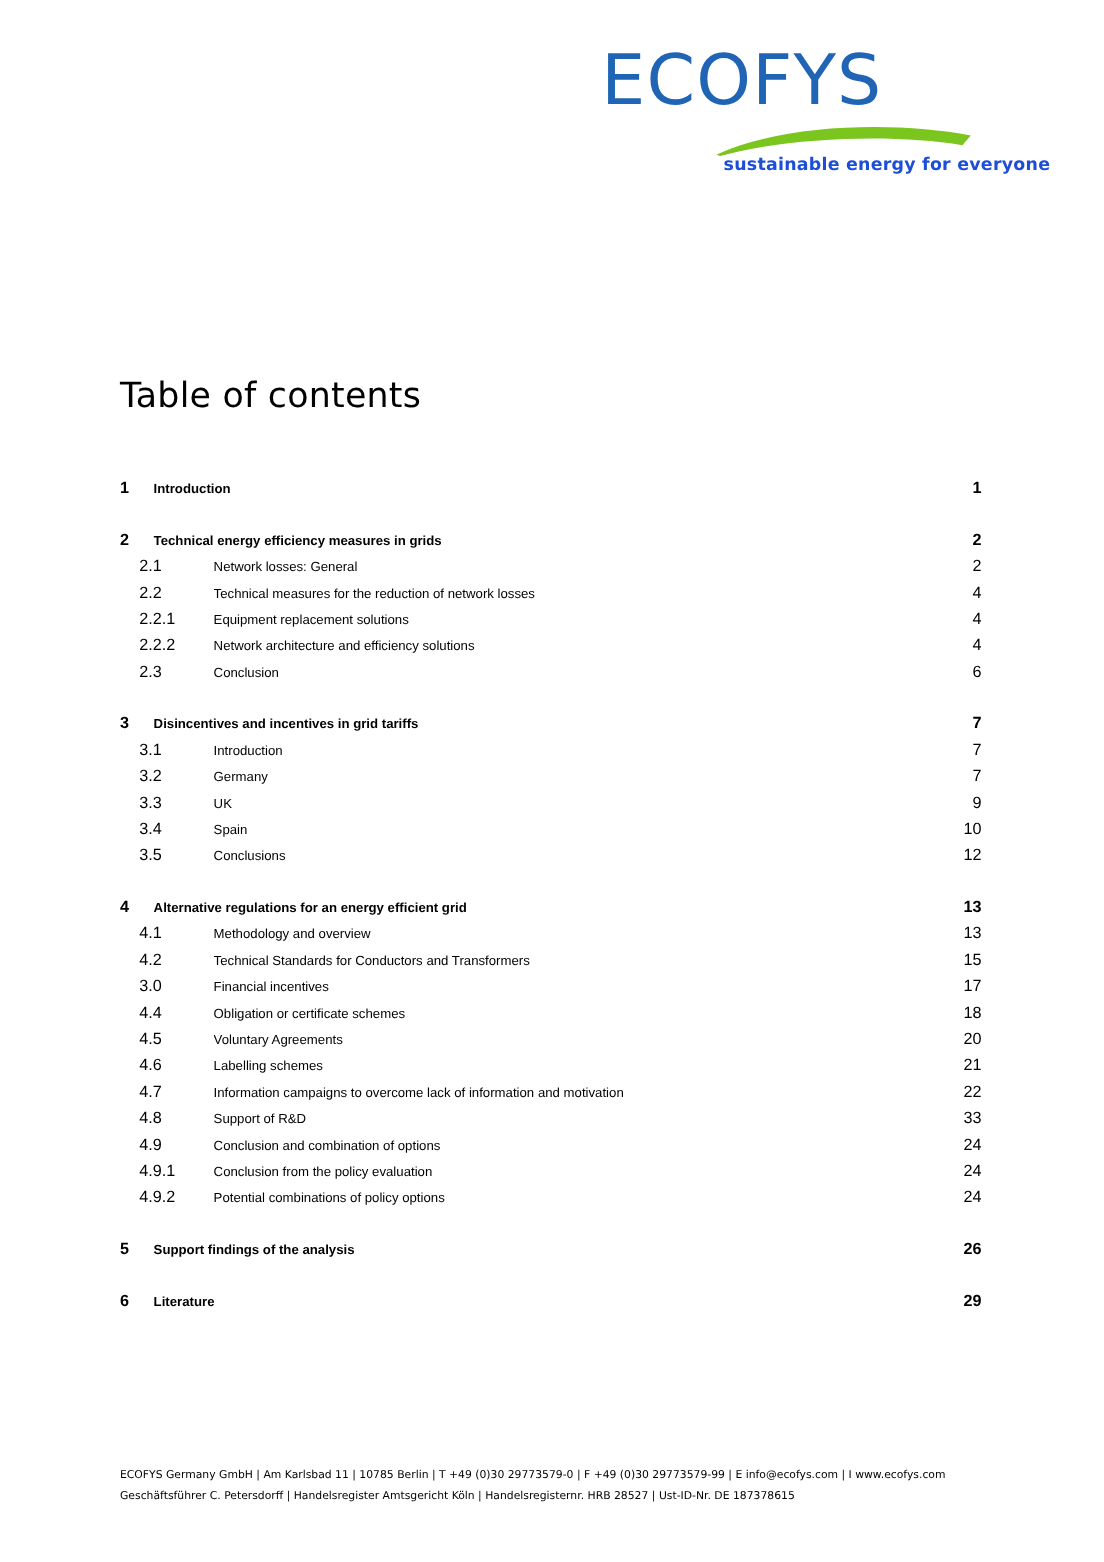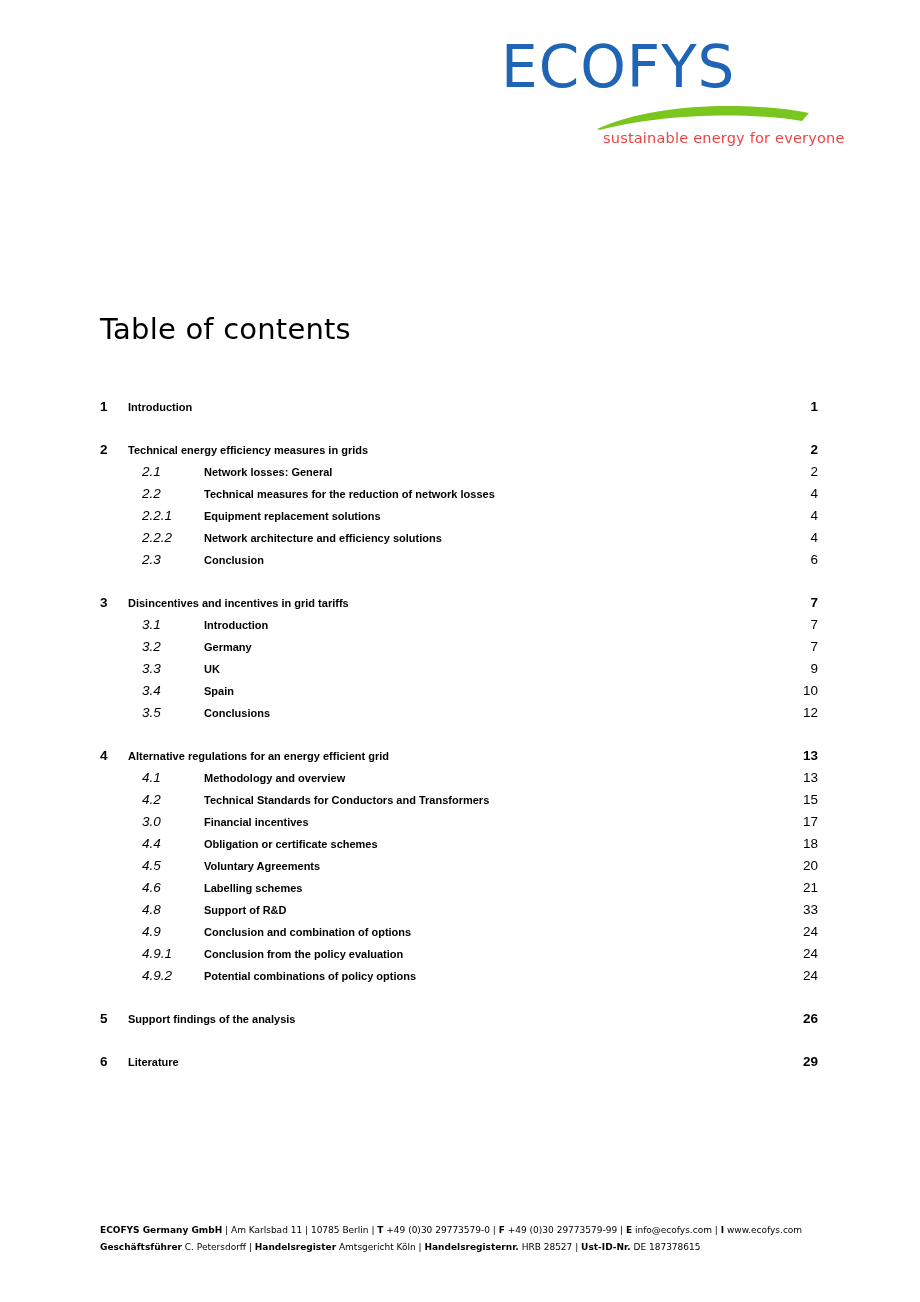--- a/index.html
+++ b/index.html
@@ -43,23 +43,23 @@
     top: 66px;
     width: 215px;
     height: 26px;
   }
   .logo-tagline {
     position: absolute;
     left: 118px;
     top: 92px;
     font-family: "DejaVu Sans", sans-serif;
     font-size: 14.5px;
-    font-weight: 400;
+    font-weight: 700;
     letter-spacing: 0.2px;
-    color: #ef4444;
+    color: #1d4ed8;
     white-space: nowrap;
   }
 
   
   .page-title {
     position: absolute;
     left: 100px;
     top: 312px;
     font-family: "DejaVu Sans", sans-serif;
     font-size: 29px;
@@ -114,43 +114,42 @@
     width: 28px;
   }
   .toc-row.lvl1 .label {
     margin-left: 0;
   }
 
   
   .toc-row.lvl2 .num,
   .toc-row.lvl3 .num {
     width: 62px;
-    margin-left: 42px;
+    margin-left: 16px;
     font-weight: normal;
-    font-style: italic;
   }
   .toc-row.lvl2 .label,
   .toc-row.lvl3 .label {
-    font-weight: bold;
+    font-weight: normal;
   }
 
   
   .footer {
     position: absolute;
     left: 100px;
     top: 1222px;
     width: 720px;
     font-family: "DejaVu Sans", sans-serif;
     font-size: 9px;
     line-height: 17px;
     color: #000000;
     white-space: nowrap;
   }
   .footer b {
-    font-weight: bold;
+    font-weight: normal;
   }
   .footer-line {
     display: block;
   }
 </style>
 </head>
 <body>
 
 <div class="logo-block">
   <div class="logo-wordmark">ECOFYS</div>
@@ -264,20 +263,25 @@
         <span class="num">4.5</span>
         <span class="label">Voluntary Agreements</span>
         <span class="page">20</span>
       </div>
       <div class="toc-row lvl2">
         <span class="num">4.6</span>
         <span class="label">Labelling schemes</span>
         <span class="page">21</span>
       </div>
       <div class="toc-row lvl2">
+        <span class="num">4.7</span>
+        <span class="label">Information campaigns to overcome lack of information and motivation</span>
+        <span class="page">22</span>
+      </div>
+      <div class="toc-row lvl2">
         <span class="num">4.8</span>
         <span class="label">Support of R&amp;D</span>
         <span class="page">33</span>
       </div>
       <div class="toc-row lvl2">
         <span class="num">4.9</span>
         <span class="label">Conclusion and combination of options</span>
         <span class="page">24</span>
       </div>
       <div class="toc-row lvl3">

